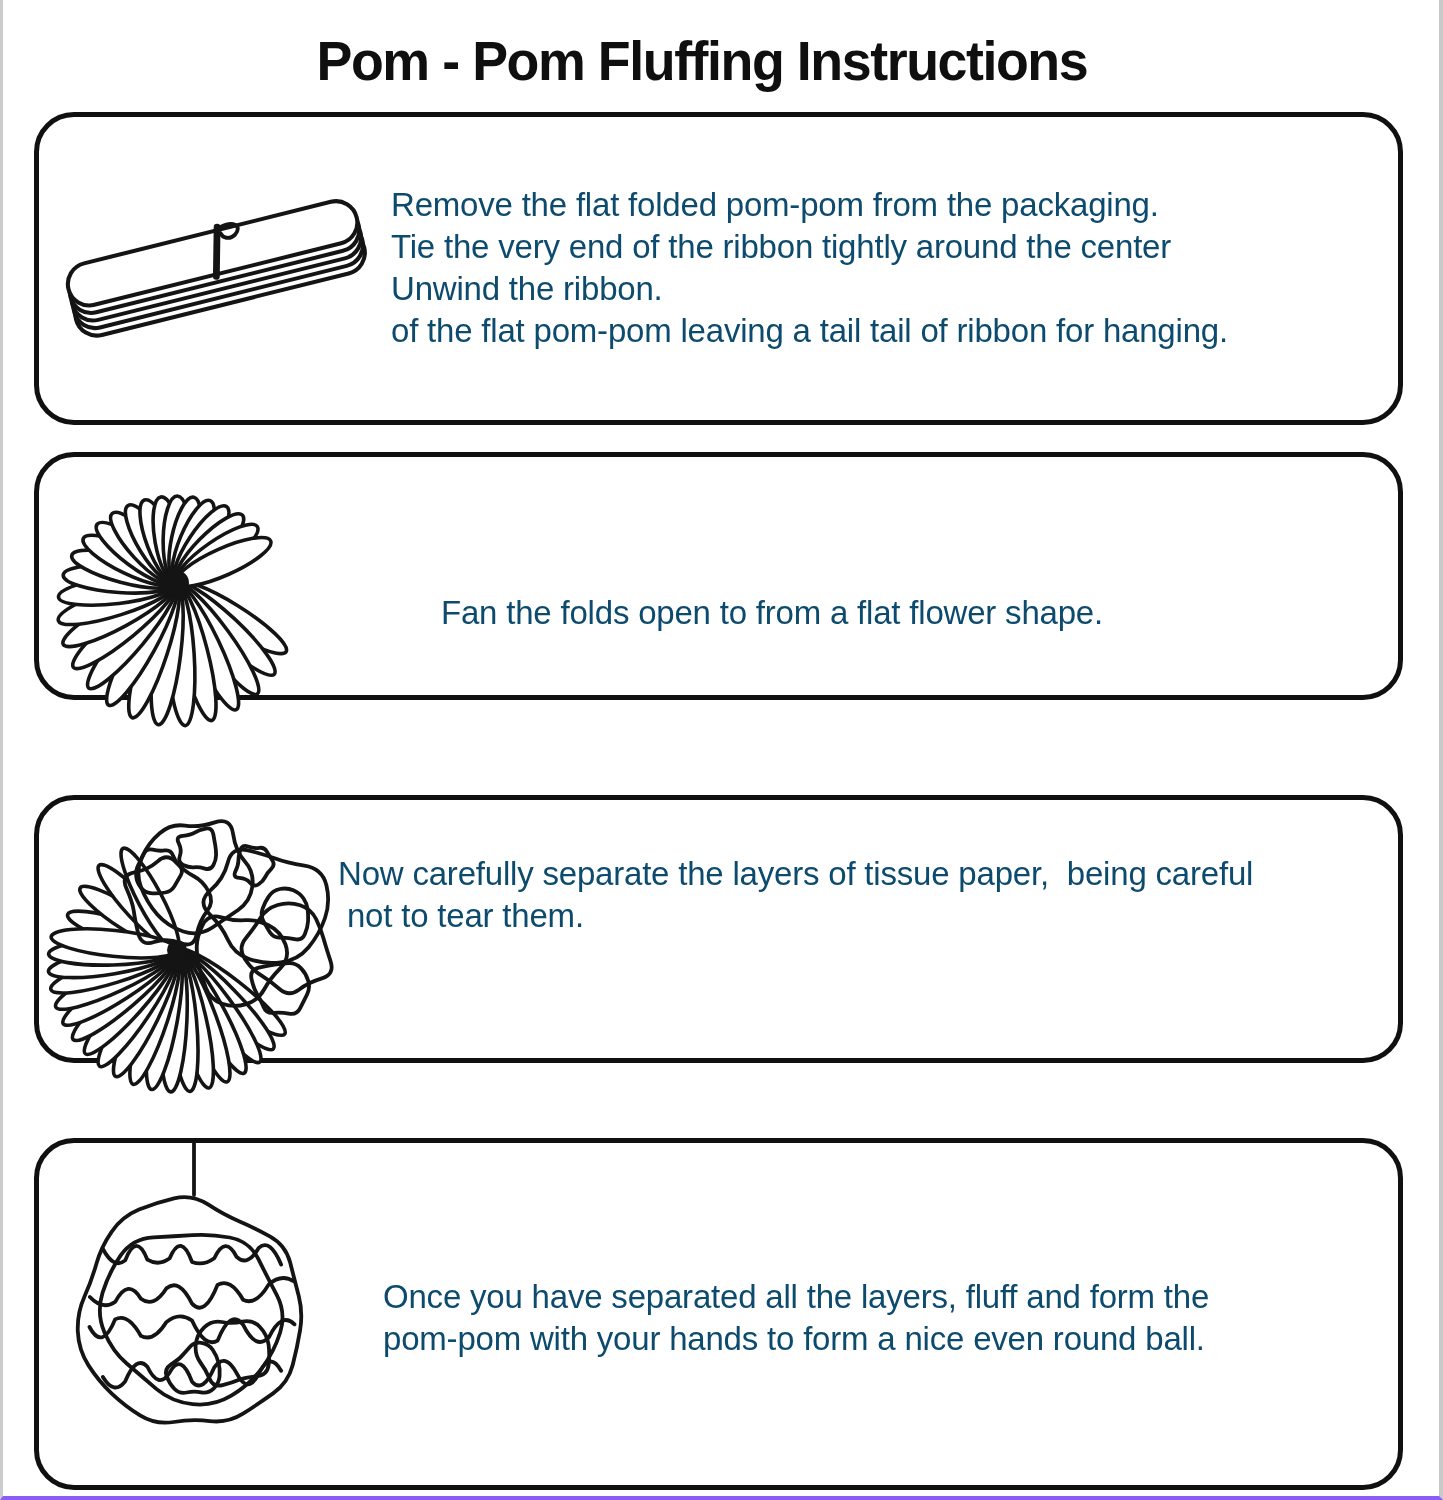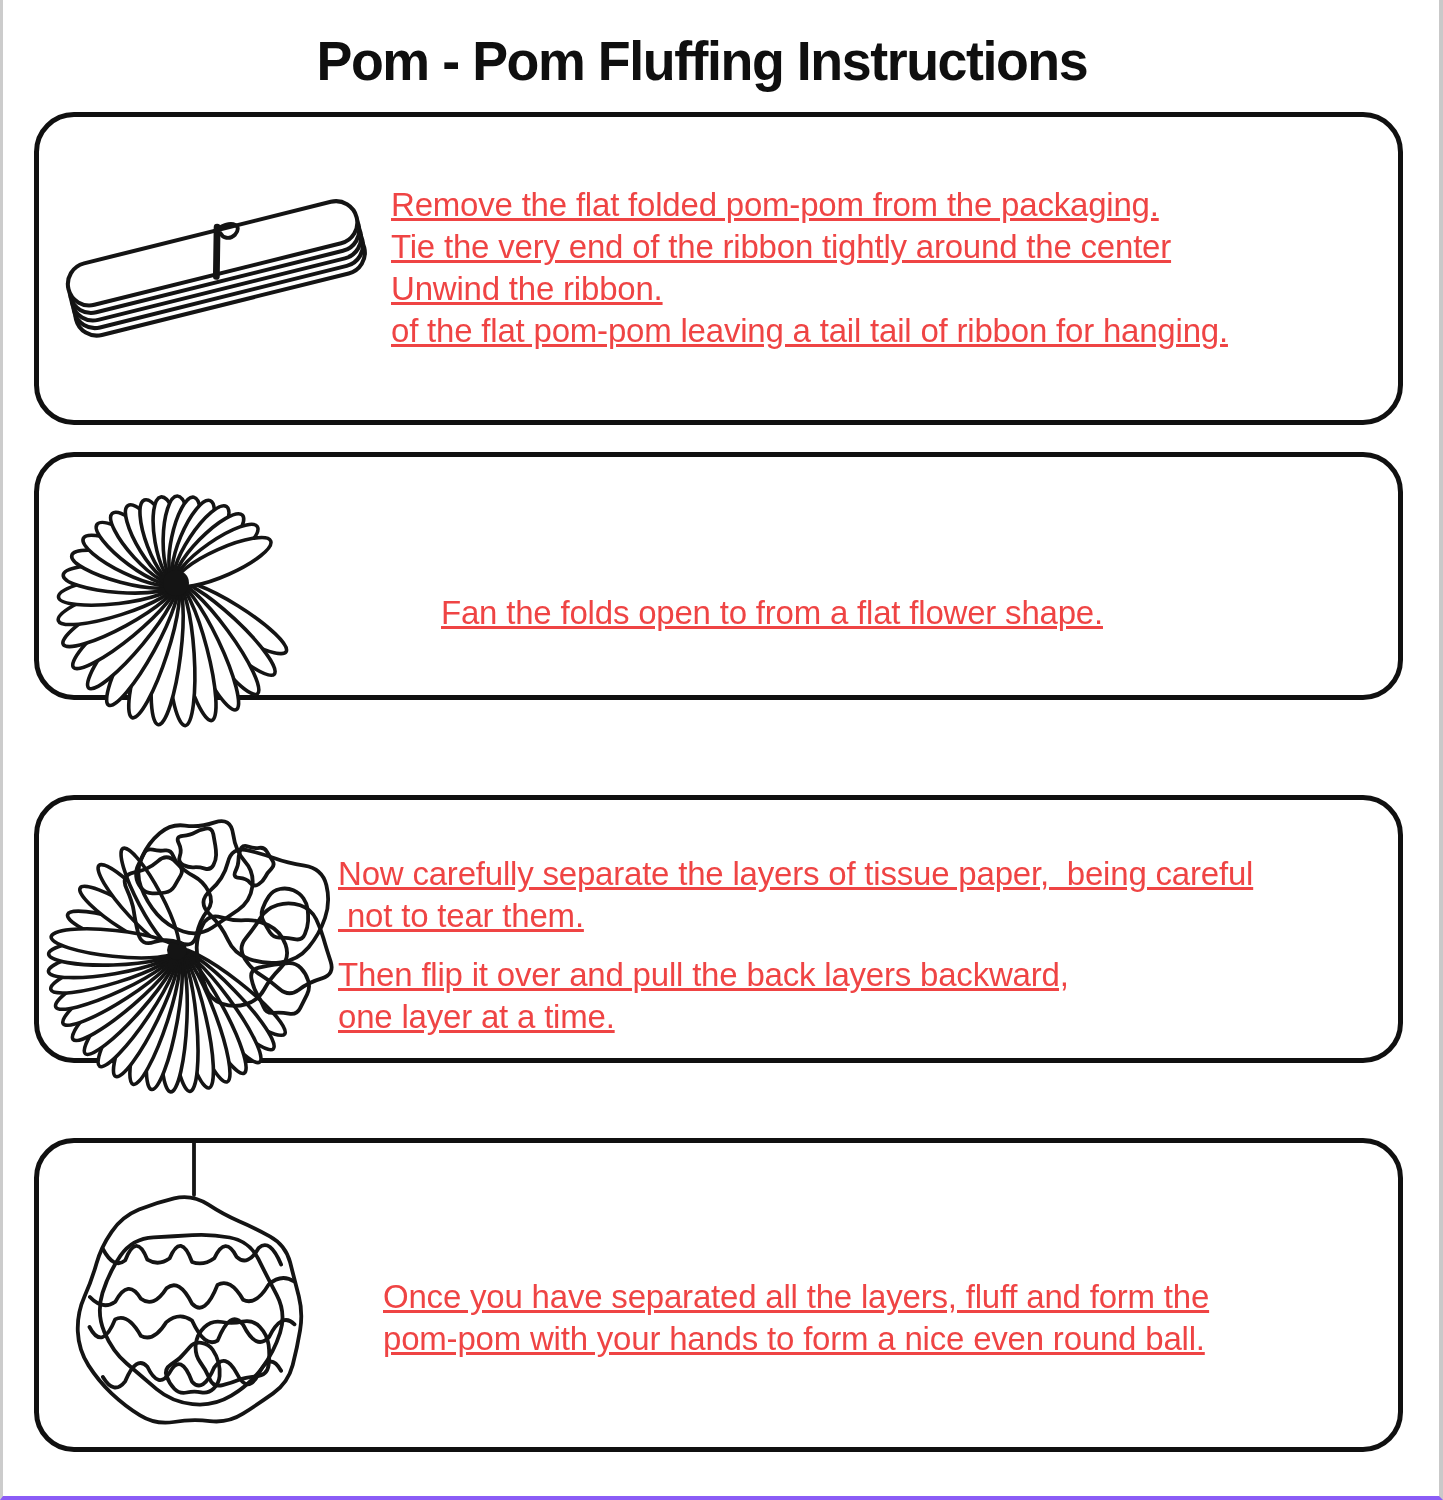--- a/index.html
+++ b/index.html
@@ -30,27 +30,27 @@
     position:absolute;
     left:31px;width:1369px;
     border:5px solid #101010;
     border-radius:40px;
     background:#ffffff;
     box-sizing:border-box;
   }
   .p1{top:112px;height:313px}
   .p2{top:452px;height:248px}
   .p3{top:795px;height:268px}
-  .p4{top:1138px;height:314px}
+  .p4{top:1138px;height:352px}
   .illu{position:absolute;overflow:visible;}
   .illu1{left:22px;top:95px;width:330px;height:150px;}
   .illu2{left:5px;top:30px;width:280px;height:280px;}
   .illu3{left:10px;top:10px;width:295px;height:295px;}
   .illu4{left:5px;top:0px;width:280px;height:290px;}
-  .stext{position:absolute;color:#ef4444;text-decoration:underline;}
+  .stext{position:absolute;color:#0c4a6e;}
   .t1{left:352px;top:67px;}
   .t2{left:402px;top:135px;}
   .t3{left:299px;top:53px;}
   .t4{left:344px;top:133px;}
   .para{margin:0 0 17px 0;}
   .para:last-child{margin-bottom:0;}
   .line{
     white-space:pre;
     font-size:33px;
     line-height:42px;
@@ -169,24 +169,20 @@
         <path d="M223.4 50.5 Q226.3 55.0 222.3 58.9 Q218.3 62.7 216.3 66.9 Q214.3 71.1 209.6 74.3 Q205.0 77.4 201.2 72.9 Q197.3 68.3 190.4 67.9 Q183.4 67.4 186.5 61.2 Q189.5 55.0 189.4 50.5 Q189.4 46.0 191.2 40.2 Q193.1 34.3 199.0 36.5 Q205.0 38.7 210.2 37.9 Q215.3 37.1 217.9 41.6 Q220.5 46.0 223.4 50.5 Z" class="scribble"></path>
         <path d="M258.7 99.2 Q259.3 105.0 259.1 111.0 Q258.8 117.0 255.9 124.0 Q253.0 131.0 245.5 129.1 Q238.0 127.2 231.3 127.6 Q224.7 128.1 221.0 122.5 Q217.4 116.9 214.4 111.0 Q211.4 105.0 213.6 98.6 Q215.7 92.1 219.8 86.3 Q223.8 80.4 230.9 79.0 Q238.0 77.6 244.4 80.2 Q250.8 82.9 254.4 88.2 Q258.0 93.5 258.7 99.2 Z" class="scribble"></path>
         <path d="M130.3 55.4 Q134.8 60.0 131.7 65.4 Q128.6 70.7 125.5 76.1 Q122.3 81.4 116.2 82.5 Q110.0 83.7 103.3 83.4 Q96.6 83.2 92.2 78.0 Q87.8 72.8 87.2 66.4 Q86.6 60.0 89.3 54.8 Q92.1 49.7 94.8 43.9 Q97.4 38.2 103.7 39.7 Q110.0 41.3 115.9 40.4 Q121.8 39.6 123.8 45.2 Q125.8 50.9 130.3 55.4 Z" class="scribble"></path>
         <path d="M259.2 170.7 Q261.4 178.0 258.0 184.6 Q254.7 191.1 251.2 198.1 Q247.7 205.2 239.8 203.6 Q232.0 202.0 224.6 202.8 Q217.2 203.6 214.5 196.7 Q211.7 189.7 208.0 183.9 Q204.4 178.0 202.5 168.9 Q200.6 159.9 209.8 157.7 Q219.0 155.6 225.5 154.7 Q232.0 153.8 239.3 153.2 Q246.6 152.7 251.9 158.1 Q257.1 163.5 259.2 170.7 Z" class="scribble"></path>
       </svg>
     <div class="stext t3">
       <div class="para">
         <div class="line">Now carefully separate the layers of tissue paper,  being careful</div>
         <div class="line"> not to tear them.</div>
       </div>
-      <div class="para">
-        <div class="line">Then flip it over and pull the back layers backward,</div>
-        <div class="line">one layer at a time.</div>
-      </div>
     </div>
   </section>
 
   <section class="panel p4">
     <svg id="illu-ball" class="illu illu4" viewBox="0 0 280 290">
         <path d="M150 0 L150 52" class="scribble"></path>
         <path d="M254.8 153.3 Q259.0 170.0 256.1 187.1 Q253.3 204.2 248.7 222.0 Q244.1 239.8 229.1 250.4 Q214.1 261.0 199.0 270.7 Q183.8 280.3 165.9 278.1 Q148.0 275.9 129.8 279.0 Q111.6 282.0 96.1 272.4 Q80.6 262.7 67.5 250.3 Q54.5 238.0 44.5 222.4 Q34.6 206.9 33.8 188.4 Q33.1 170.0 40.4 153.7 Q47.7 137.4 52.4 120.7 Q57.1 104.0 67.6 88.8 Q78.0 73.6 95.0 66.6 Q112.1 59.5 130.1 55.3 Q148.0 51.0 164.0 61.4 Q179.9 71.8 195.0 78.2 Q210.1 84.6 225.8 93.3 Q241.6 102.0 246.1 119.3 Q250.5 136.7 254.8 153.3 Z" class="scribble"></path>
         <path d="M232.7 151.9 Q242.3 170.0 236.1 189.7 Q229.8 209.4 217.6 225.6 Q205.3 241.9 187.3 252.7 Q169.3 263.5 148.5 261.1 Q127.7 258.8 112.6 246.1 Q97.5 233.3 83.0 220.8 Q68.4 208.3 60.4 189.2 Q52.3 170.0 58.5 149.9 Q64.7 129.9 76.5 112.6 Q88.4 95.3 109.5 94.3 Q130.5 93.4 148.3 92.2 Q166.0 91.0 185.7 94.5 Q205.4 98.1 214.3 115.9 Q223.2 133.8 232.7 151.9 Z" class="scribble"></path>
         <path d="M58.9 106.0 Q70.0 126.6 81.2 117.4 Q92.3 88.9 103.4 116.7 Q114.6 123.5 125.7 115.3 Q136.9 88.8 148.0 118.9 Q159.1 123.2 170.3 115.2 Q181.4 91.8 192.6 113.8 Q203.7 124.3 214.8 104.8 Q226.0 94.9 237.1 121.6" class="scribble"></path>
         <path d="M45.9 154.0 Q58.6 167.5 71.4 158.7 Q84.2 134.6 96.9 155.8 Q109.7 165.5 122.5 145.3 Q135.2 134.7 148.0 160.6 Q160.8 174.4 173.5 141.9 Q186.3 134.5 199.1 156.8 Q211.8 163.1 224.6 141.6 Q237.4 130.3 250.1 138.5" class="scribble"></path>

